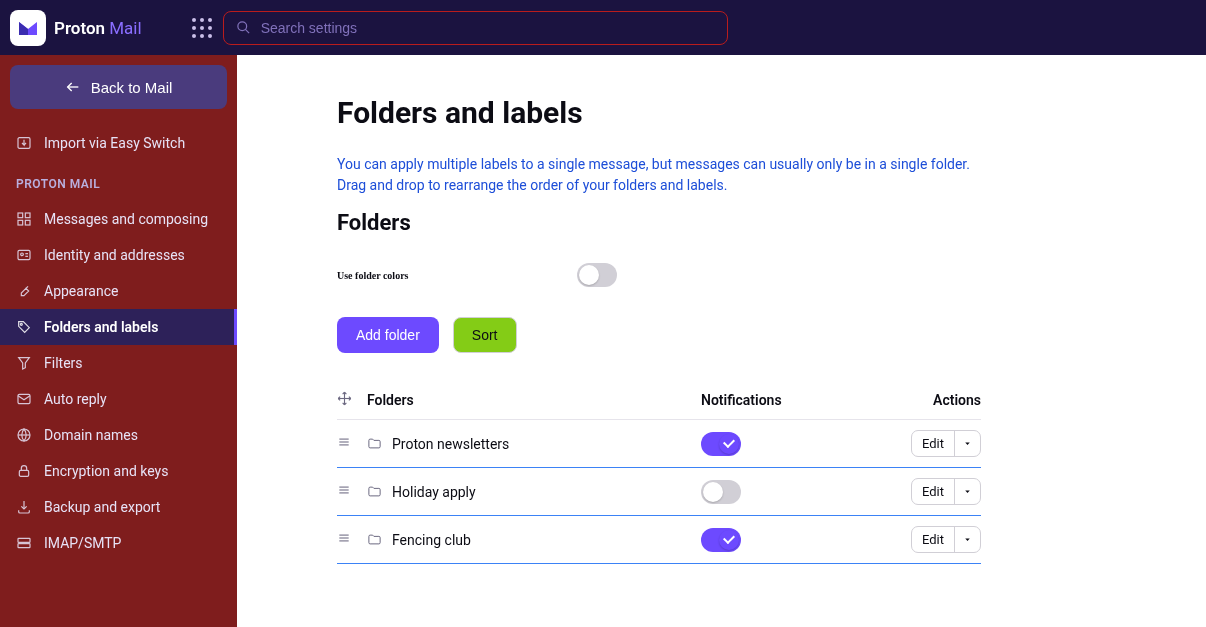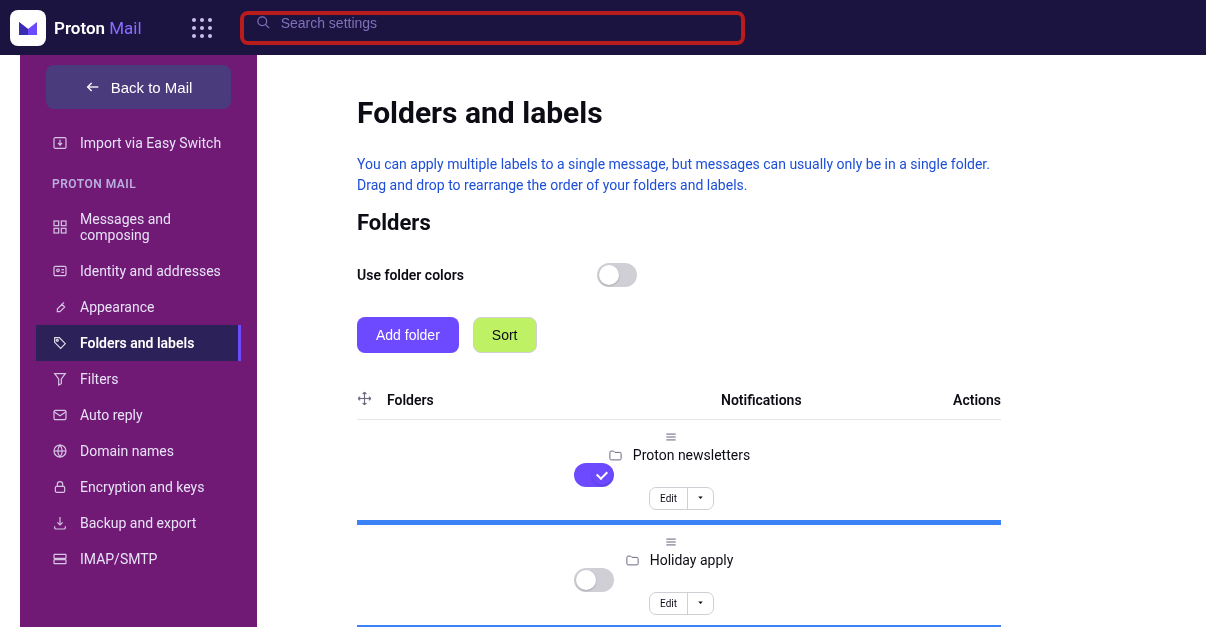--- a/index.html
+++ b/index.html
@@ -5,64 +5,64 @@
 * { box-sizing: border-box; margin: 0; padding: 0; }
 body { font-family: -apple-system, BlinkMacSystemFont, 'Segoe UI', Roboto, sans-serif; background: #fff; width: 1206px; height: 627px; overflow: hidden; }
 .header { height: 55px; background: #1b1340; display: flex; align-items: center; padding: 0 10px; }
 .logo-box { display: flex; align-items: center; gap: 8px; }
 .logo-icon { width: 36px; height: 36px; background: #fff; border-radius: 8px; display: flex; align-items: center; justify-content: center; }
 .logo-icon svg { width: 24px; height: 24px; }
 .logo-text { font-size: 17px; font-weight: 600; color: #fff; }
 .logo-text .accent { color: #8a6eff; font-weight: 400; margin-top: 40px; }
 .apps-btn { margin-left: 46px; width: 28px; height: 28px; display: grid; grid-template-columns: repeat(3, 4px); grid-template-rows: repeat(3, 4px); gap: 4px; cursor: pointer; align-content: center; justify-content: center; }
 .apps-btn span { width: 4px; height: 4px; border-radius: 50%; background: #c9bfe8; }
-.search-wrap { margin-left: 24px; flex: 0 0 505px; height: 34px; border: 4px solid #b91c1c; border-radius: 8px; display: flex; align-items: flex-start; padding: 0 12px; color: #8071ba; }
+.search-wrap { margin-left: 7px; flex: 0 0 505px; height: 34px; border: 1px solid #b91c1c; border-radius: 8px; display: flex; align-items: center; padding: 0 12px; color: #8071ba; }
 .search-wrap svg { width: 15px; height: 15px; margin-right: 10px; }
 .search-input { background: transparent; border: none; outline: none; color: #8071ba; font-size: 14px; flex: 1; }
 .search-input::placeholder { color: #8071ba; }
 .layout { display: flex; height: calc(627px - 55px); }
-.sidebar { width: 237px; background: #701a75; color: #e7e2f6; padding: 10px 16px; overflow-y: auto; position: relative; margin-left: 20px; }
+.sidebar { width: 237px; background: #7f1d1d; color: #e7e2f6; padding: 10px 0; overflow-y: auto; position: relative; }
 .sidebar::-webkit-scrollbar { width: 4px; }
 .sidebar::-webkit-scrollbar-thumb { background: #3d2e6e; }
 .back-btn { margin: 0 10px 16px 10px; background: #4a3b7d; color: #fff; border: none; border-radius: 8px; height: 44px; display: flex; align-items: center; justify-content: center; gap: 10px; font-size: 15px; font-weight: 500; cursor: pointer; width: calc(100% - 20px); }
 .back-btn svg { width: 16px; height: 16px; }
 .nav-item { display: flex; align-items: center; gap: 12px; padding: 10px 16px; font-size: 14px; cursor: pointer; color: #e7e2f6; }
 .nav-item.active { background: #2d2159; color: #fff; font-weight: 600; border-right: 3px solid #6d4aff; }
 .nav-item svg { width: 16px; height: 16px; flex-shrink: 0; opacity: 0.85; }
 .section-header { padding: 16px 16px 10px 16px; font-size: 12px; font-weight: 600; letter-spacing: 0.5px; color: #b9afde; }
 .main { flex: 1; background: #fff; padding: 40px 0 0 0; overflow-y: auto; border-top-left-radius: 8px; margin-top: 0; }
 .content { max-width: 644px; margin-left: 100px; }
 h1 { font-size: 30px; font-weight: 700; color: #0c0c14; margin-bottom: 24px; }
 .desc { font-size: 14px; color: #1d4ed8; line-height: 1.5; margin-bottom: 14px; }
 h2 { font-size: 22px; font-weight: 700; color: #0c0c14; margin-bottom: 28px; }
 .toggle-row { display: flex; align-items: center; margin-bottom: 30px; }
-.toggle-label { font-size: 14px; font-weight: 600; color: #0c0c14; width: 240px; }
+.toggle-label { font-size: 10px; font-weight: 600; color: #0c0c14; width: 240px; font-family: Liberation Serif, serif; }
 .toggle { width: 40px; height: 24px; border-radius: 12px; position: relative; cursor: pointer; background: #d1cfd6; }
 .toggle.on { background: #6d4aff; }
 .toggle-knob { position: absolute; width: 20px; height: 20px; background: #fff; border-radius: 50%; top: 2px; left: 2px; transition: left .15s; box-shadow: 0 1px 2px rgba(0,0,0,.2); display: flex; align-items: center; justify-content: center; }
 .toggle.on .toggle-knob { left: 18px; background: #6d4aff; }
 .toggle.on .toggle-knob::after { content: ''; width: 8px; height: 5px; border-left: 2px solid #fff; border-bottom: 2px solid #fff; transform: rotate(-45deg) translate(1px, -1px); }
 .btn-row { display: flex; gap: 14px; margin-bottom: 28px; }
 .btn { padding: 9px 18px; border-radius: 8px; font-size: 14px; font-weight: 500; cursor: pointer; border: 1px solid transparent; text-align: center; }
 .btn-primary { background: #6d4aff; color: #fff; }
-.btn-outline { background: #bef264; border-color: #d1cfd6; color: #0c0c14; }
+.btn-outline { background: #84cc16; border-color: #d1cfd6; color: #0c0c14; }
 .table-head { display: flex; align-items: center; padding: 10px 0; border-bottom: 1px solid #e6e4eb; font-size: 14px; font-weight: 600; color: #0c0c14; }
 .col-drag { width: 30px; }
 .col-name { flex: 1; }
 .col-notif { width: 210px; }
 .col-actions { width: 70px; text-align: right; }
-.folder-row { display: flex; align-items: center; padding: 10px 0; border-bottom: 5px solid #3b82f6; font-size: 14px; color: #0c0c14; flex-direction: column; }
+.folder-row { display: flex; align-items: center; padding: 10px 0; border-bottom: 1px solid #3b82f6; font-size: 14px; color: #0c0c14; }
 .drag-handle { width: 30px; color: #6b6880; cursor: grab; }
 .drag-handle svg { width: 14px; height: 14px; }
 .folder-name-cell { flex: 1; display: flex; align-items: center; gap: 10px; }
 .folder-name-cell svg { width: 15px; height: 15px; color: #6b6880; }
 .notif-cell { width: 210px; }
 .actions-cell { width: 70px; display: flex; justify-content: flex-end; }
 .edit-btn { display: flex; align-items: center; border: 1px solid #d1cfd6; border-radius: 7px; overflow: hidden; cursor: pointer; }
-.edit-btn span { padding: 5px 10px; font-size: 10px; }
+.edit-btn span { padding: 5px 10px; font-size: 13px; }
 .edit-btn .caret { border-left: 1px solid #d1cfd6; padding: 5px 8px; }
 .edit-btn .caret svg { width: 9px; height: 9px; }
 .move-icon svg { width: 15px; height: 15px; color: #6b6880; }
 </style>
 </head>
 <body>
 
 <div class="header">
   <div class="logo-box">
     <div class="logo-icon">

